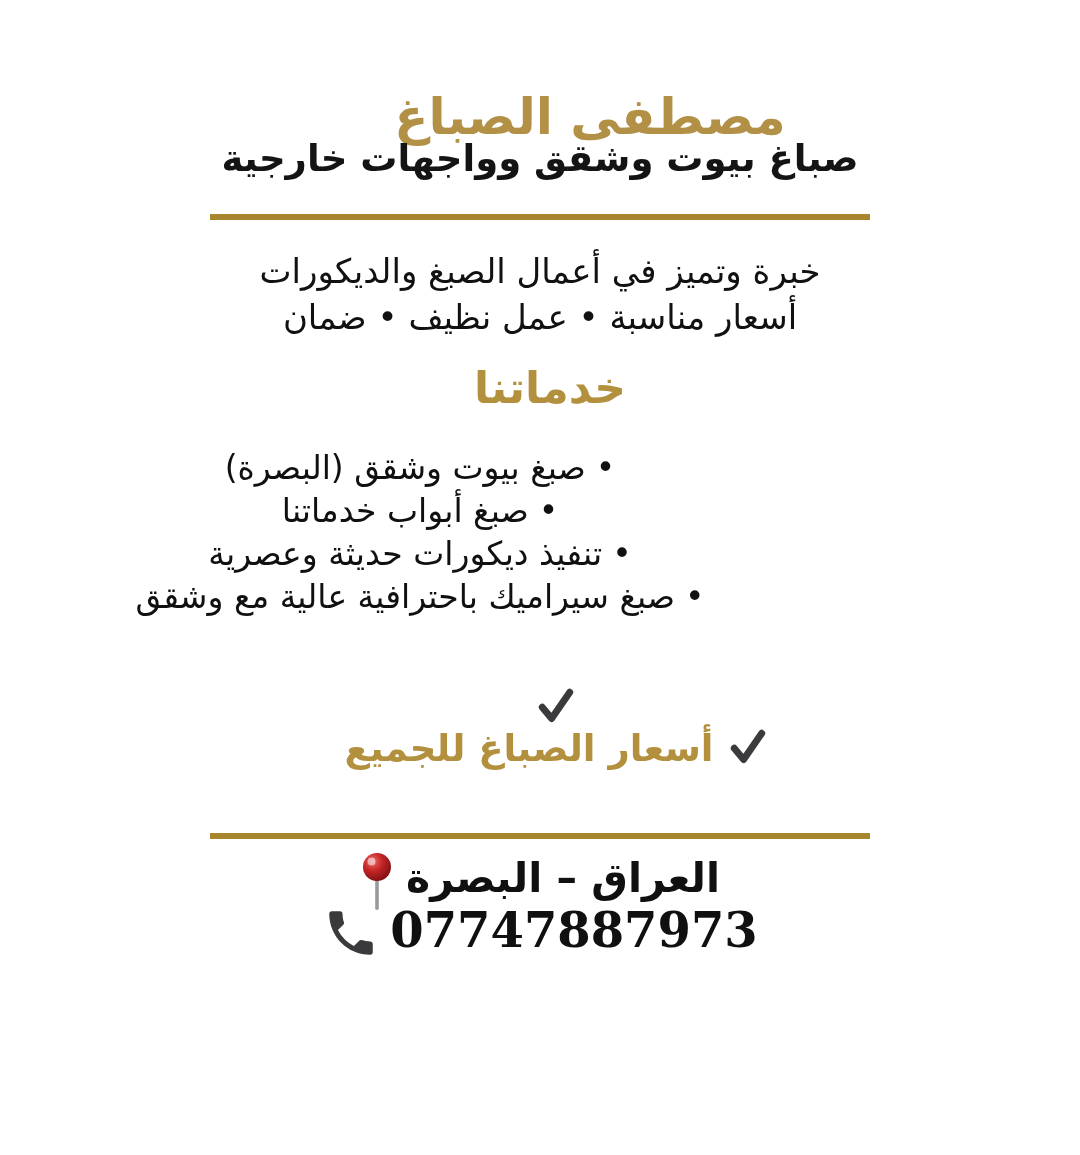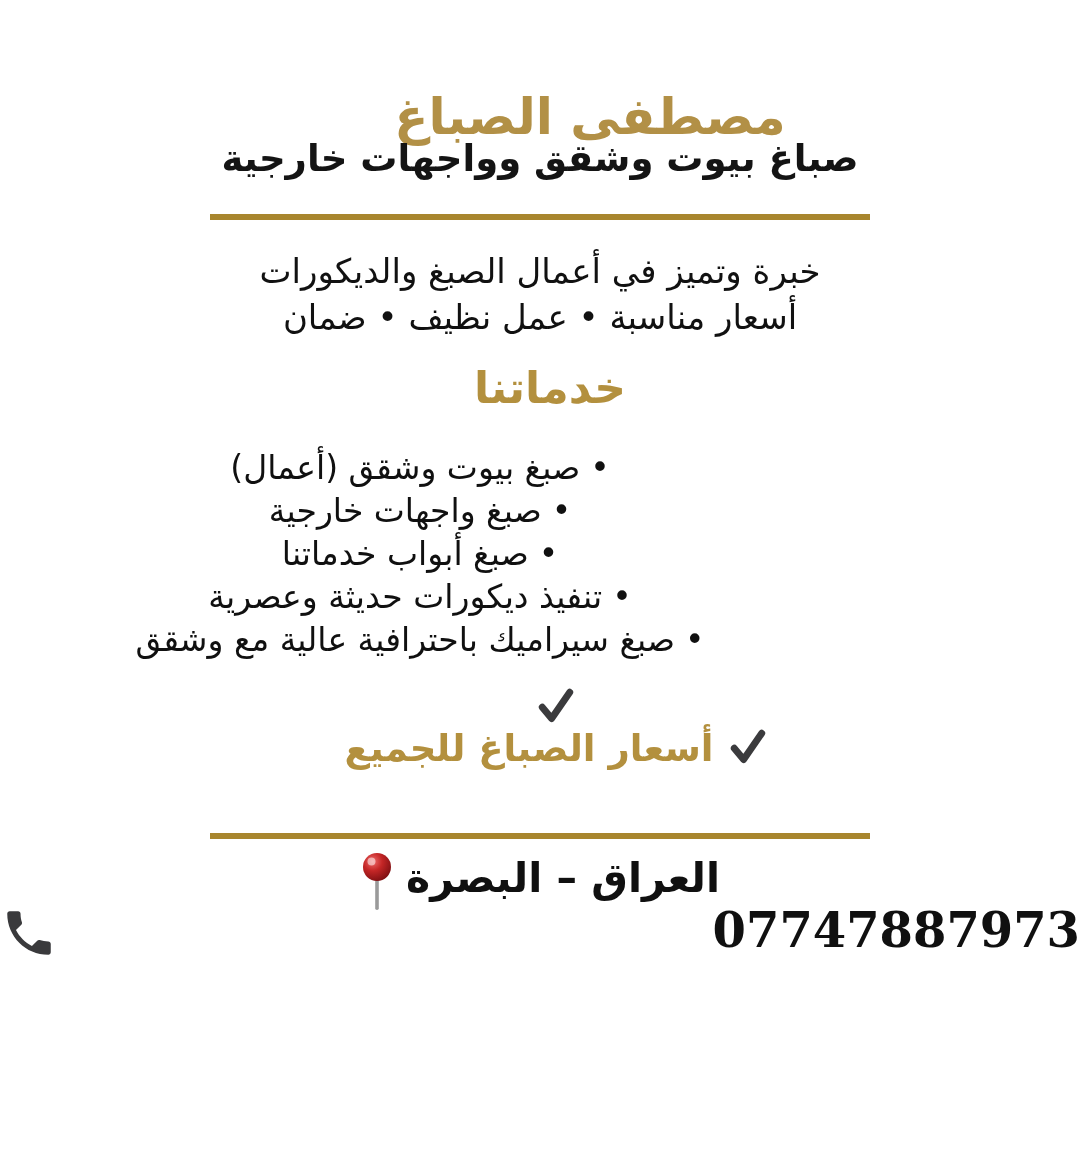--- a/index.html
+++ b/index.html
@@ -57,21 +57,21 @@
   .location-line{
     position:absolute;top:850px;left:0;width:1080px;
     display:flex;justify-content:center;align-items:flex-start;gap:12px;
     font-size:41px;font-weight:700;color:#101010;line-height:56px;
     white-space:nowrap;
   }
   .pin-icon{width:34px;height:62px;flex:0 0 auto;margin-top:2px;}
 
   .phone-line{
     position:absolute;top:898px;left:0;width:1080px;
-    display:flex;justify-content:space-between;align-items:center;gap:10px;
+    display:flex;justify-content:center;align-items:center;gap:10px;
     font-family:"DejaVu Serif","Liberation Serif",serif;
     font-size:48px;font-weight:700;color:#101010;line-height:62px;
     white-space:nowrap;
   }
   .phone-icon{width:58px;height:58px;flex:0 0 auto;margin-top:6px;}
 </style>
 </head>
 <body>
 
 <div class="flyer">
@@ -83,22 +83,21 @@
   <div class="divider divider1"></div>
 
   <div class="center-line intro" dir="rtl">
     <div>خبرة وتميز في أعمال الصبغ والديكورات</div>
     <div>أسعار مناسبة • عمل نظيف • ضمان</div>
   </div>
 
   <div class="center-line services-heading" dir="rtl">خدماتنا</div>
 
   <div class="services-list" dir="rtl">
-    <div class="service-item"><span class="bullet">•</span><span>صبغ بيوت وشقق (أعمال)</span></div>
-    <div class="service-item"><span class="bullet">•</span><span>صبغ واجهات خارجية</span></div>
+    <div class="service-item"><span class="bullet">•</span><span>صبغ بيوت وشقق (البصرة)</span></div>
     <div class="service-item"><span class="bullet">•</span><span>صبغ أبواب خدماتنا</span></div>
     <div class="service-item"><span class="bullet">•</span><span>تنفيذ ديكورات حديثة وعصرية</span></div>
     <div class="service-item"><span class="bullet">•</span><span>صبغ سيراميك باحترافية عالية مع وشقق</span></div>
   </div>
 
   <div class="guarantees">
     <div class="guarantee-row" dir="rtl">
       <svg class="check-icon" viewBox="0 0 32 32" aria-hidden="true">
         <path d="M5 17 L12.5 26 L27 5" fill="none" stroke="#3b3b3d" stroke-width="5.5" stroke-linecap="round" stroke-linejoin="round"></path>
       </svg>

